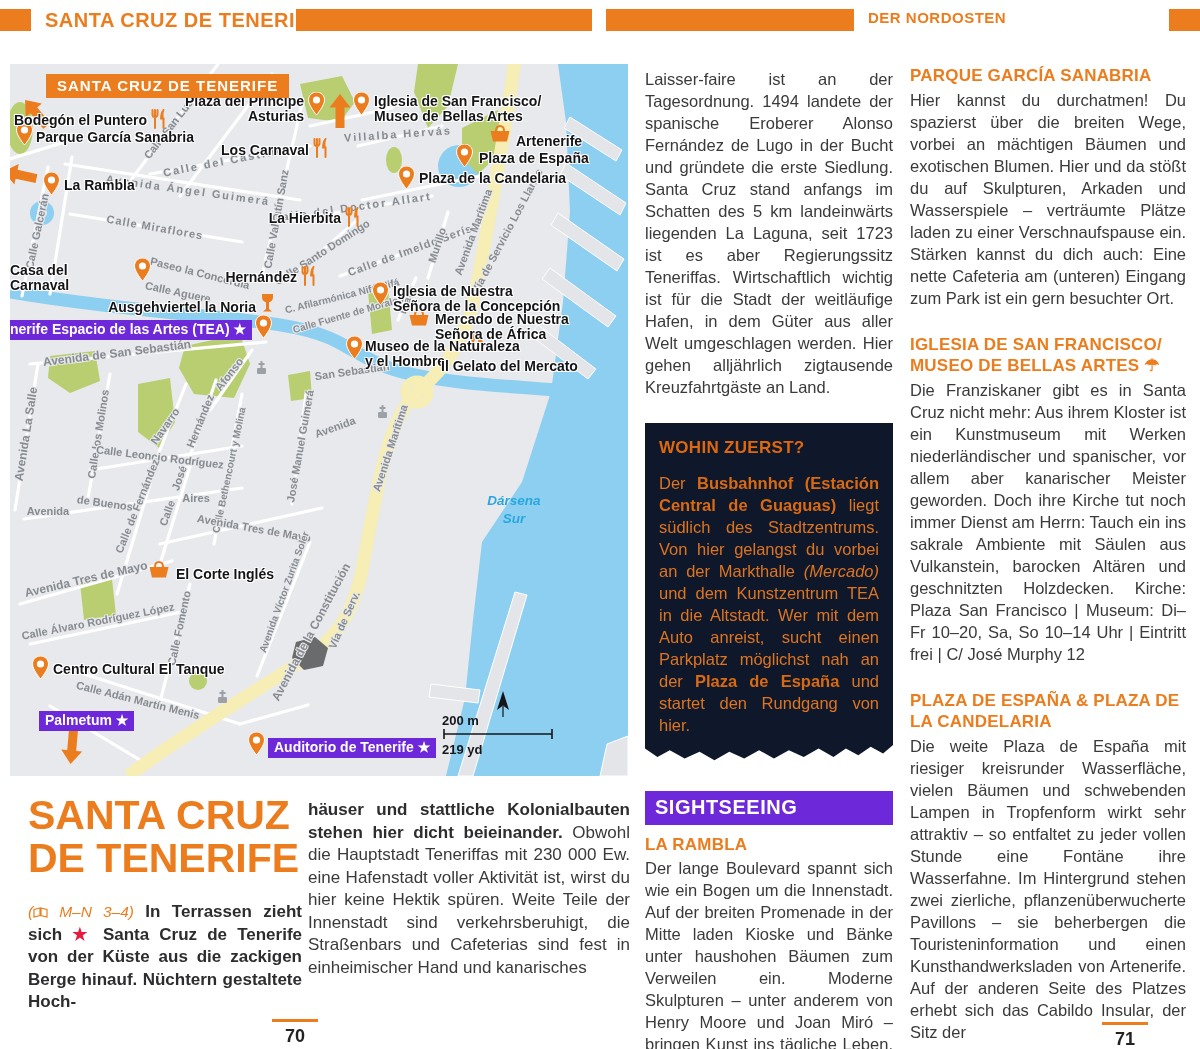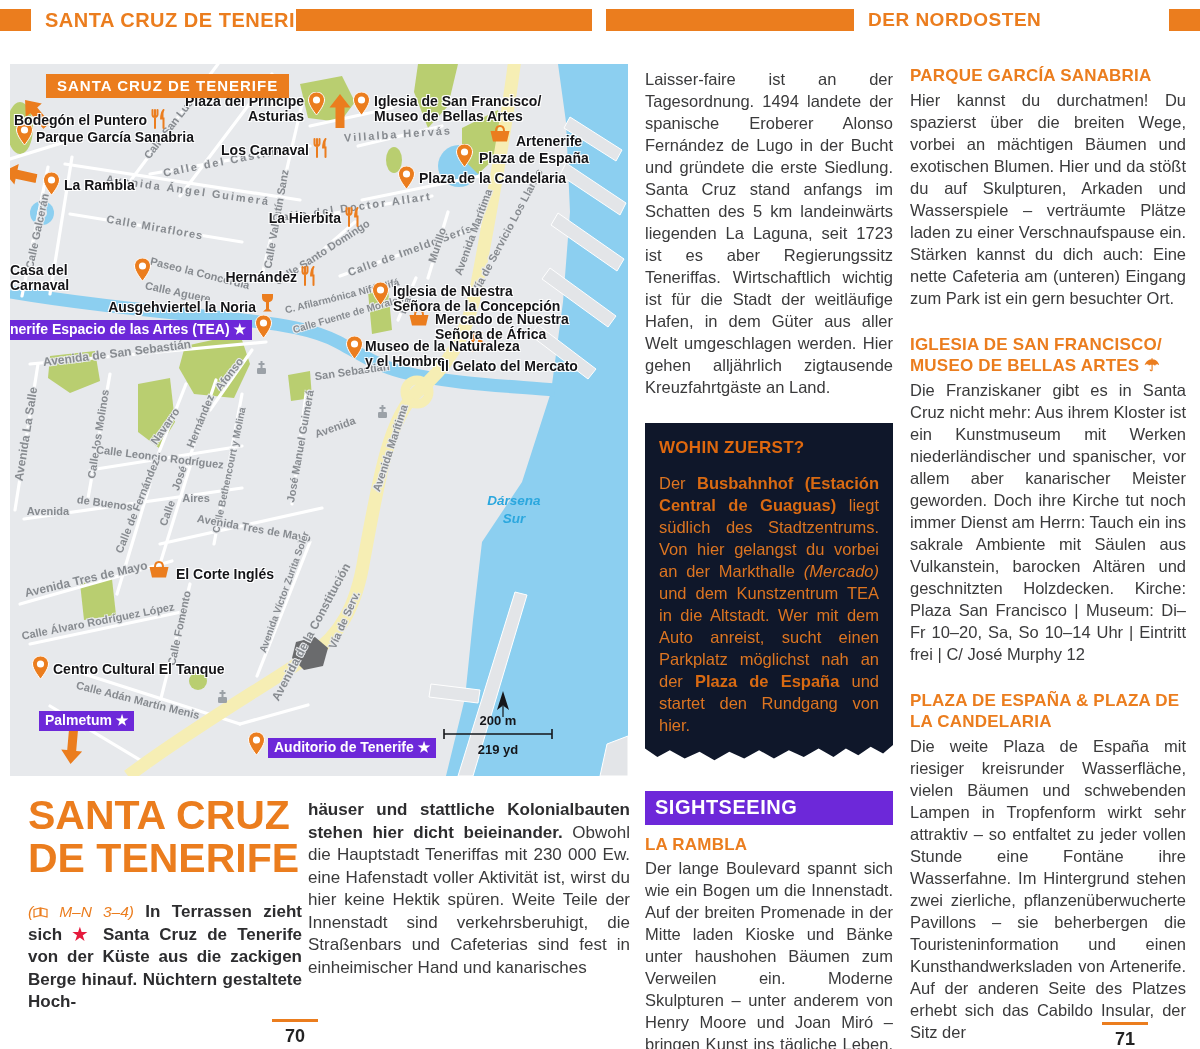--- a/index.html
+++ b/index.html
@@ -2,38 +2,38 @@
 <html><head>
 <meta charset="utf-8">
 <style>
   html,body{margin:0;padding:0;background:#ffffff;}
   .page{position:relative;width:1200px;height:1049px;background:#fff;overflow:hidden;
         font-family:"Liberation Sans", sans-serif;color:#3a3a3b;}
   
   .hblock{position:absolute;top:9px;height:22px;background:#eb7d1e;}
   .htext{position:absolute;top:9px;font-weight:700;color:#eb7d1e;white-space:nowrap;}
   .htext.left{left:45px;font-size:20px;letter-spacing:.5px;}
-  .htext.right{left:868px;font-size:19px;letter-spacing:.5px;}
+  .htext.right{left:868px;font-size:15px;letter-spacing:.5px;}
   
   .map{position:absolute;left:10px;top:64px;width:618px;height:712px;overflow:hidden;background:#e7e9ec;}
   .map svg.bg{position:absolute;left:0;top:0;}
   .map-title{position:absolute;left:36px;top:10px;background:#eb7d1e;color:#fff;font-weight:700;
              font-size:15px;letter-spacing:1px;padding:3px 11px 4px;white-space:nowrap;z-index:6;}
   .street{position:absolute;font-size:11px;font-weight:600;color:#878b90;white-space:nowrap;z-index:2;
           text-shadow:-1px -1px 0 #e7e9ec,1px -1px 0 #e7e9ec,-1px 1px 0 #e7e9ec,1px 1px 0 #e7e9ec;}
   .poi-icon{position:absolute;z-index:4;line-height:0;}
   .poi-label{position:absolute;z-index:5;font-size:14px;font-weight:700;color:#141417;line-height:1.1;
              white-space:pre-line;
              text-shadow:-1px -1px 0 rgba(255,255,255,.95),1px -1px 0 rgba(255,255,255,.95),
                          -1px 1px 0 rgba(255,255,255,.95),1px 1px 0 rgba(255,255,255,.95);}
   .poi-label.red{background:#6d28d9;color:#fff;padding:2px 6px 3px;text-shadow:none;white-space:nowrap;}
   .darsena{position:absolute;left:468px;top:428px;width:72px;z-index:3;color:#2ba7de;font-style:italic;
            font-size:13.5px;font-weight:600;text-align:center;white-space:pre-line;line-height:1.3;}
   .north{position:absolute;left:484px;top:626px;z-index:5;line-height:0;}
-  .scalebar{position:absolute;left:432px;top:650px;width:112px;z-index:5;text-align:center;
+  .scalebar{position:absolute;left:432px;top:650px;width:112px;z-index:5;text-align:left;
             color:#15161a;font-weight:700;font-size:13px;line-height:1.1;}
   
   .art-title{position:absolute;left:28px;top:794px;width:285px;color:#eb7d1e;font-weight:700;
              font-size:41px;line-height:1.06;letter-spacing:0;white-space:pre-line;}
   .col{position:absolute;text-align:justify;font-size:17px;line-height:22.5px;}
   .col .b{font-weight:700;color:#2d2d2f;}
   .intro-left{left:28px;top:901px;width:274px;}
   .intro-right{left:308px;top:799px;width:322px;}
   .mapref{color:#eb7d1e;font-style:italic;font-weight:400;font-size:15.5px;}
   

